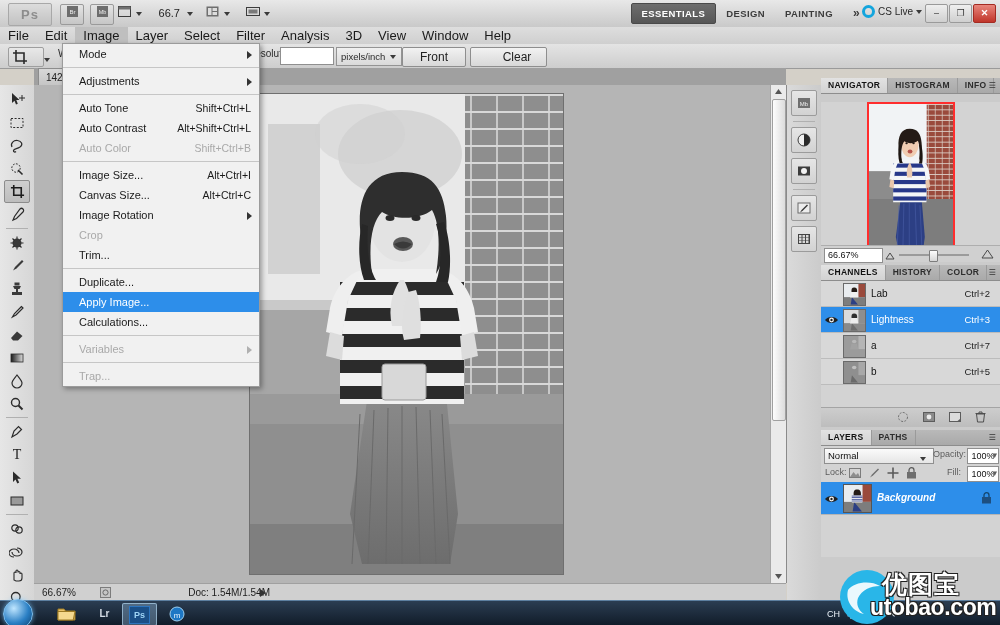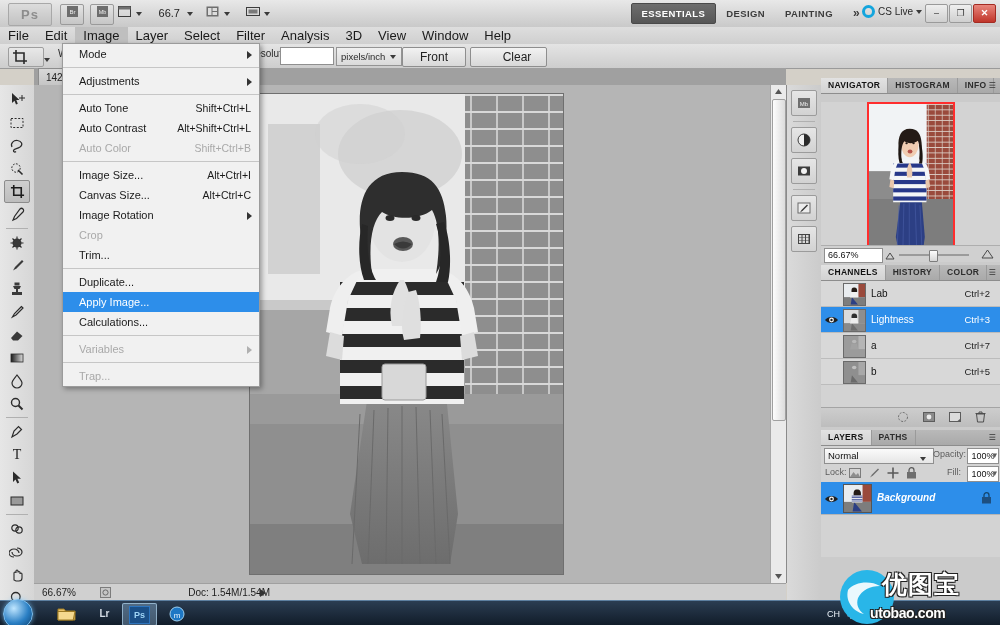--- a/index.html
+++ b/index.html
@@ -141,21 +141,21 @@
             border:1px solid #7fc0ef;box-shadow:0 0 5px rgba(120,200,255,.7);}
   .tbitem{position:absolute;top:2px;width:33px;height:21px;border-radius:2px;
           display:flex;align-items:center;justify-content:center;font-size:9px;}
   .tbitem.act{background:rgba(160,200,235,.35);border:1px solid rgba(190,225,250,.6);}
   .tray{position:absolute;right:100px;top:5px;display:flex;align-items:center;gap:7px;
         color:#e7eef5;font-size:9px;}
   .wm{position:absolute;right:2px;bottom:0px;width:158px;height:58px;}
   .wmcircle{position:absolute;left:0;bottom:2px;width:54px;height:54px;border-radius:50%;background:#29b6e8;}
   .wmtxt-cn{position:absolute;left:42px;top:0px;font-size:25px;font-weight:bold;color:#fff;
             letter-spacing:1px;text-shadow:1px 1px 0 #222,-1px -1px 0 #222,1px -1px 0 #222,-1px 1px 0 #222;}
-  .wmtxt-en{position:absolute;left:30px;bottom:5px;font-size:14px;font-weight:bold;color:#fff;
+  .wmtxt-en{position:absolute;left:30px;bottom:5px;font-size:23px;font-weight:bold;color:#fff;
             letter-spacing:-.4px;text-shadow:1px 1px 0 #222,-1px -1px 0 #222,1px -1px 0 #222,-1px 1px 0 #222;}
 </style>
 </head>
 <body>
 
 <div class="app">
 
   <div class="appbar">
     <div class="ps-logo">Ps</div>
 

